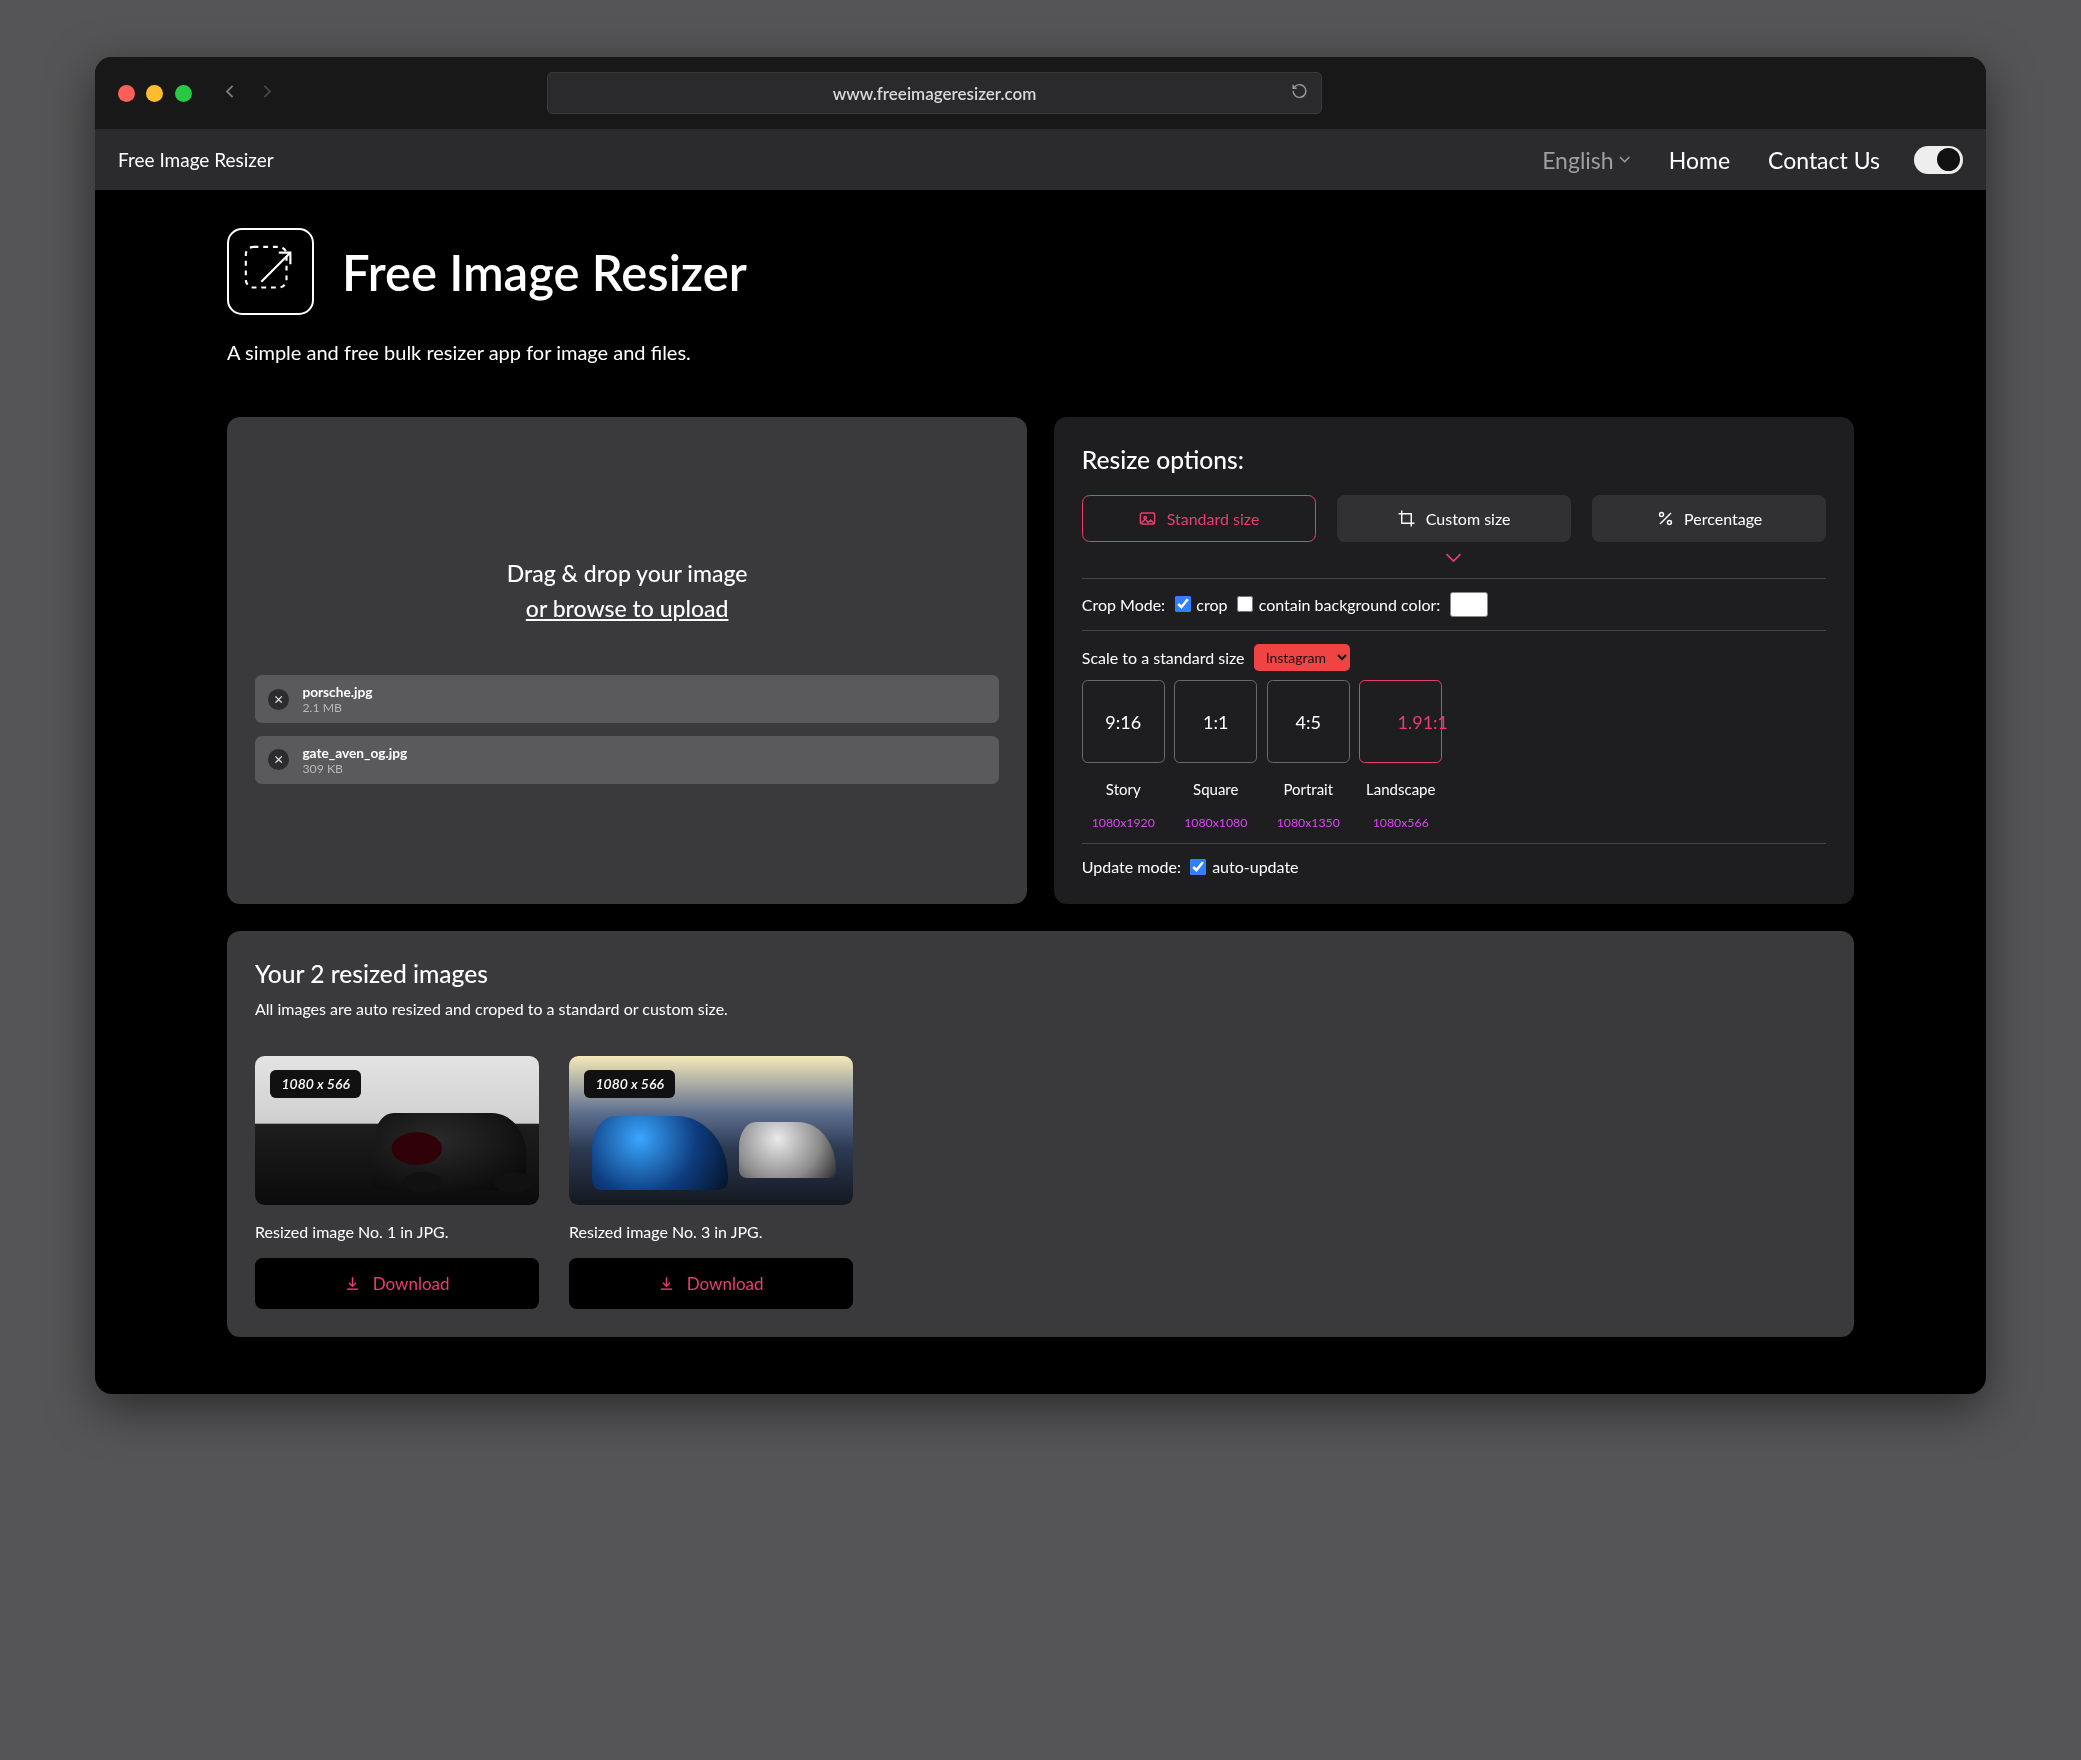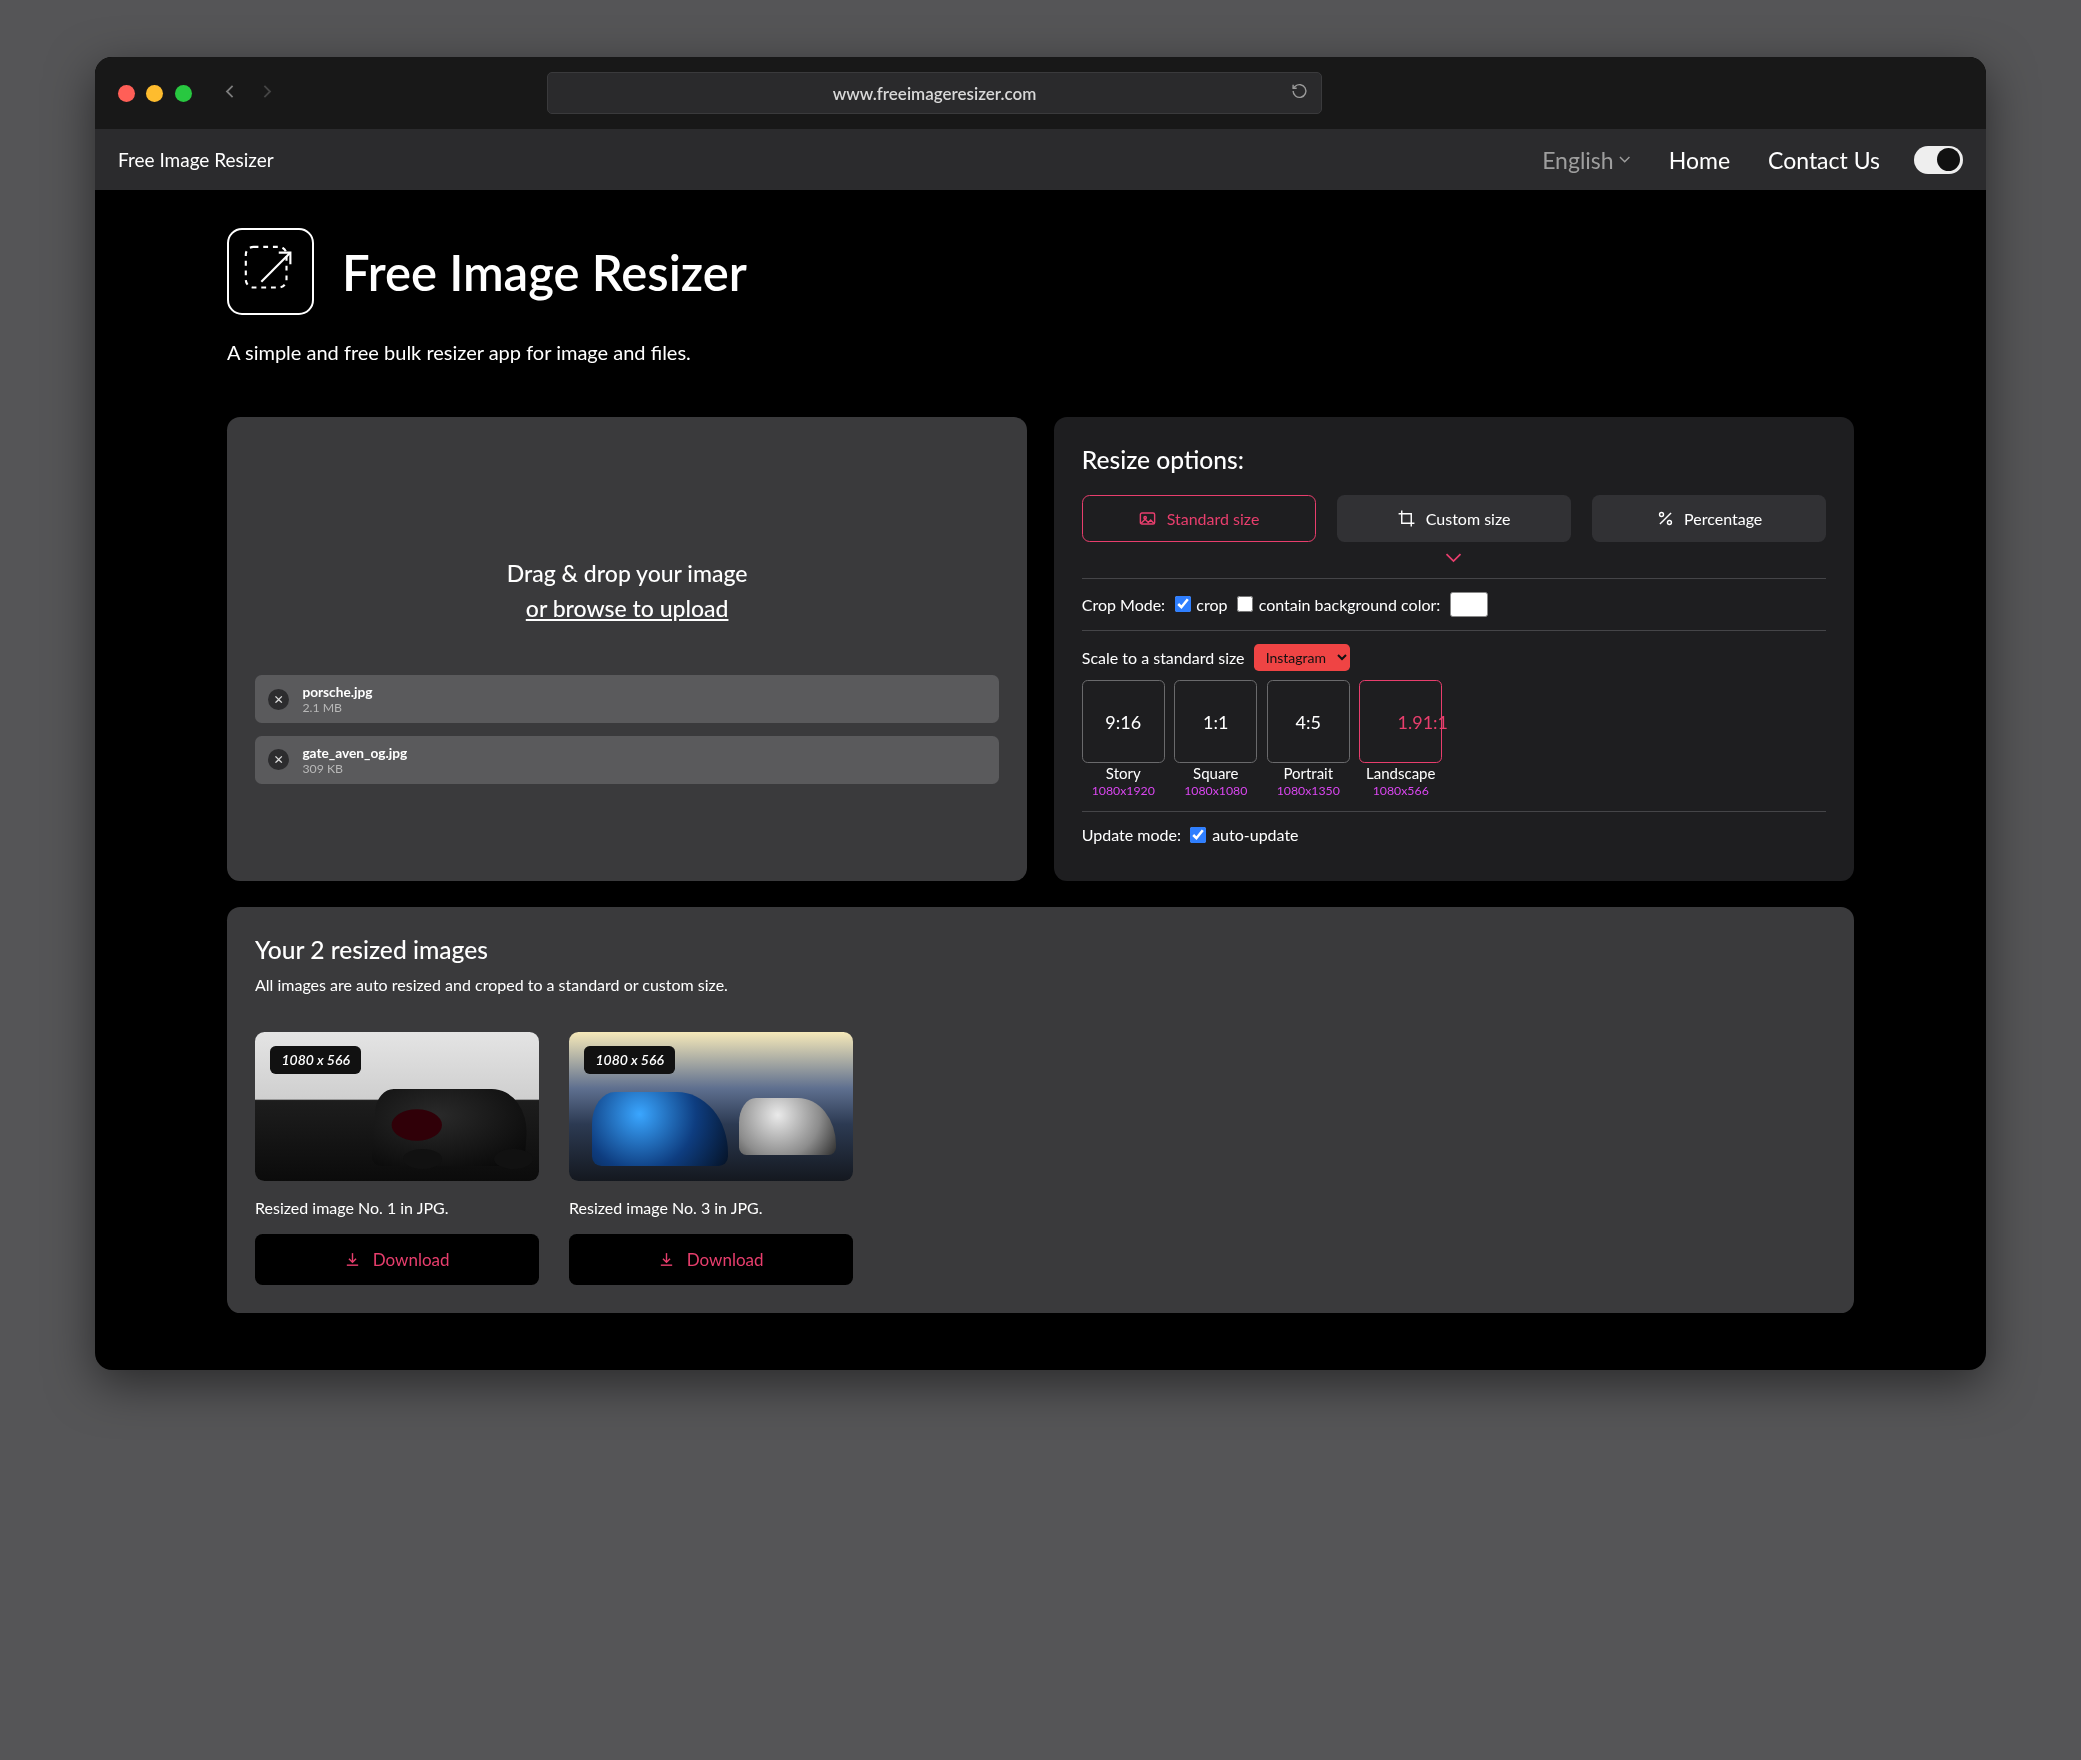--- a/index.html
+++ b/index.html
@@ -124,21 +124,21 @@
   hr{border:none;border-top:0.9px solid var(--border);margin:13.2px 0;}
   .row{display:flex;align-items:center;flex-wrap:wrap;gap:9.5px;font-size:16px;}
   .row label{display:flex;align-items:center;gap:5.7px;}
   .row input[type=checkbox]{width:16px;height:16px;accent-color:#2f7fff;}
   .colorbox{width:38px;height:24.6px;background:#fff;border-radius:2.8px;border:0.9px solid #888;}
   select{
     background:#ef4444;color:#111;border:none;border-radius:4.7px;padding:3.8px 7.6px;font-size:14px;
   }
   .ratios{display:flex;gap:9.5px;margin-top:9.5px;}
   .ratio{
-    display:flex;flex-direction:column;align-items:center;gap:1px;
+    display:flex;flex-direction:column;align-items:center;gap:17px;
   }
   .ratio .box{
     width:83px;height:83px;border:0.9px solid #6a6a6c;border-radius:5.7px;display:flex;align-items:center;justify-content:center;font-size:18px;cursor:pointer;
   }
   .ratio.active .box{border:1.4px solid var(--accent);color:var(--accent);padding-left:44px;}
   .ratio .lbl{font-size:15px;}
   .ratio .dim{font-size:12.3px;color:#d946ef;}
 
   
   .results{margin-top:26.5px;}

